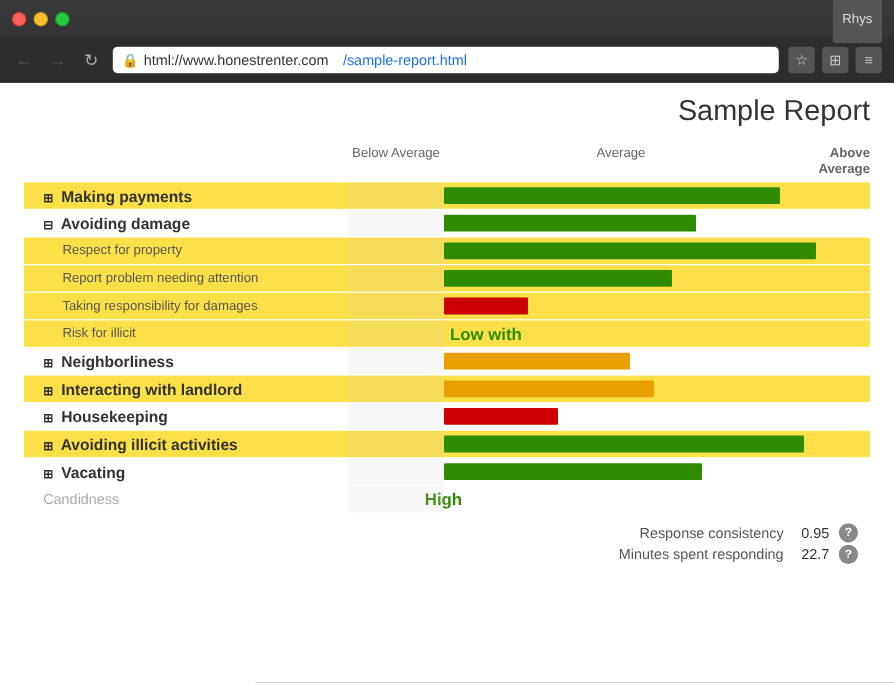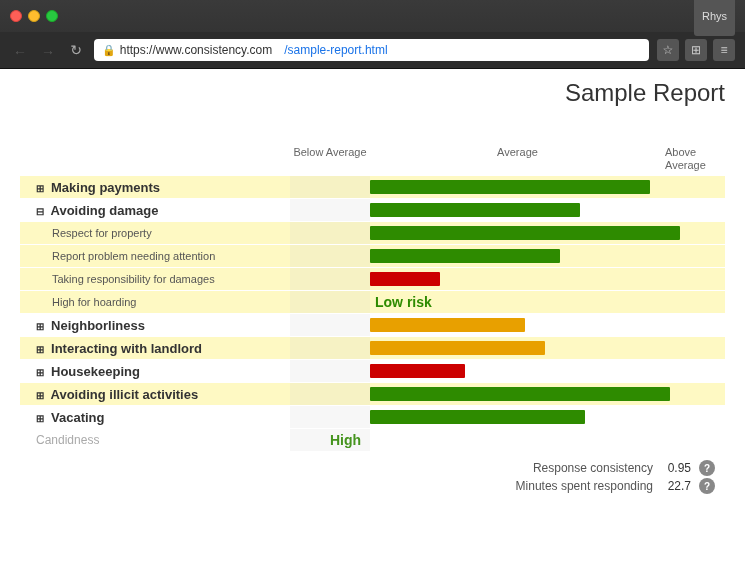--- a/index.html
+++ b/index.html
@@ -158,41 +158,41 @@
       display: flex;
       flex-direction: column;
       gap: 0;
     }
 
     
     .chart-headers {
       display: flex;
       margin-left: 270px;
       margin-bottom: 4px;
-      margin-top: 24px;
     }
     .header-below {
       width: 80px;
       text-align: center;
       font-size: 11px;
       color: #666;
       line-height: 1.2;
     }
     .header-average {
       flex: 1;
       text-align: center;
       font-size: 11px;
       color: #666;
     }
     .header-above {
       width: 60px;
-      text-align: left;
+      text-align: right;
       font-size: 11px;
       color: #666;
       line-height: 1.2;
+      font-weight: bold;
     }
 
     
     .chart-row {
       display: flex;
       align-items: center;
       min-height: 22px;
       margin-bottom: 1px;
     }
 
@@ -290,21 +290,21 @@
       display: flex;
       align-items: center;
       justify-content: center;
       font-size: 10px;
       font-weight: bold;
       cursor: pointer;
     }
 
     
     .group-bg {
-      background: #fef9c3;
+      background: #fde047;
     }
   </style>
 </head>
 <body>
 
 <div class="browser-chrome">
 
   <div class="title-bar">
     <div class="traffic-lights">
       <div class="traffic-light tl-red"></div>
@@ -314,21 +314,21 @@
     <div class="user-badge">Rhys</div>
   </div>
 
   <div class="address-bar">
     <div class="nav-btn disabled">←</div>
     <div class="nav-btn disabled">→</div>
     <div class="nav-btn">↻</div>
     <div class="url-bar">
       <span class="url-icon">🔒</span>
       <span class="url-text">
-        <span>https://www.consistency.com</span><span class="url-accent">/sample-report.html</span>
+        <span>html://www.honestrenter.com</span><span class="url-accent">/sample-report.html</span>
       </span>
     </div>
     <div class="toolbar-icons">
       <div class="toolbar-icon">☆</div>
       <div class="toolbar-icon">⊞</div>
       <div class="toolbar-icon">≡</div>
     </div>
   </div>
 </div>
 
@@ -384,24 +384,24 @@
 
     <div class="chart-row group-bg">
       <div class="row-label indent2">Taking responsibility for damages</div>
       <div class="bar-container">
         <div class="below-zone"></div>
         <div class="bar bar-red" style="width:70px;"></div>
       </div>
     </div>
 
     <div class="chart-row group-bg">
-      <div class="row-label indent2">High for hoarding</div>
-      <div class="bar-container">
-        <div class="below-zone"></div>
-        <span class="status-label status-green" style="margin-left:85px;">Low risk</span>
+      <div class="row-label indent2">Risk for illicit</div>
+      <div class="bar-container">
+        <div class="below-zone"></div>
+        <span class="status-label status-green" style="margin-left:85px;">Low with</span>
       </div>
     </div>
 
     <div class="chart-row">
       <div class="row-label bold indent1">
         <span class="expand-icon">⊞</span>
         <span>Neighborliness</span>
       </div>
       <div class="bar-container">
         <div class="below-zone"></div>
@@ -450,21 +450,21 @@
       <div class="bar-container">
         <div class="below-zone"></div>
         <div class="bar bar-green" style="width:215px;"></div>
       </div>
     </div>
 
     <div class="chart-row">
       <div class="candidness-label">Candidness</div>
       <div class="bar-container">
         <div class="below-zone"></div>
-        <span class="status-label status-high" style="margin-left:40px;">High</span>
+        <span class="status-label status-high" style="margin-left:64px;">High</span>
       </div>
     </div>
 
     <div class="footer-stats">
       <div class="footer-stat">
         <span>Response consistency</span>
         <span class="stat-value">0.95</span>
         <div class="help-icon">?</div>
       </div>
       <div class="footer-stat">

